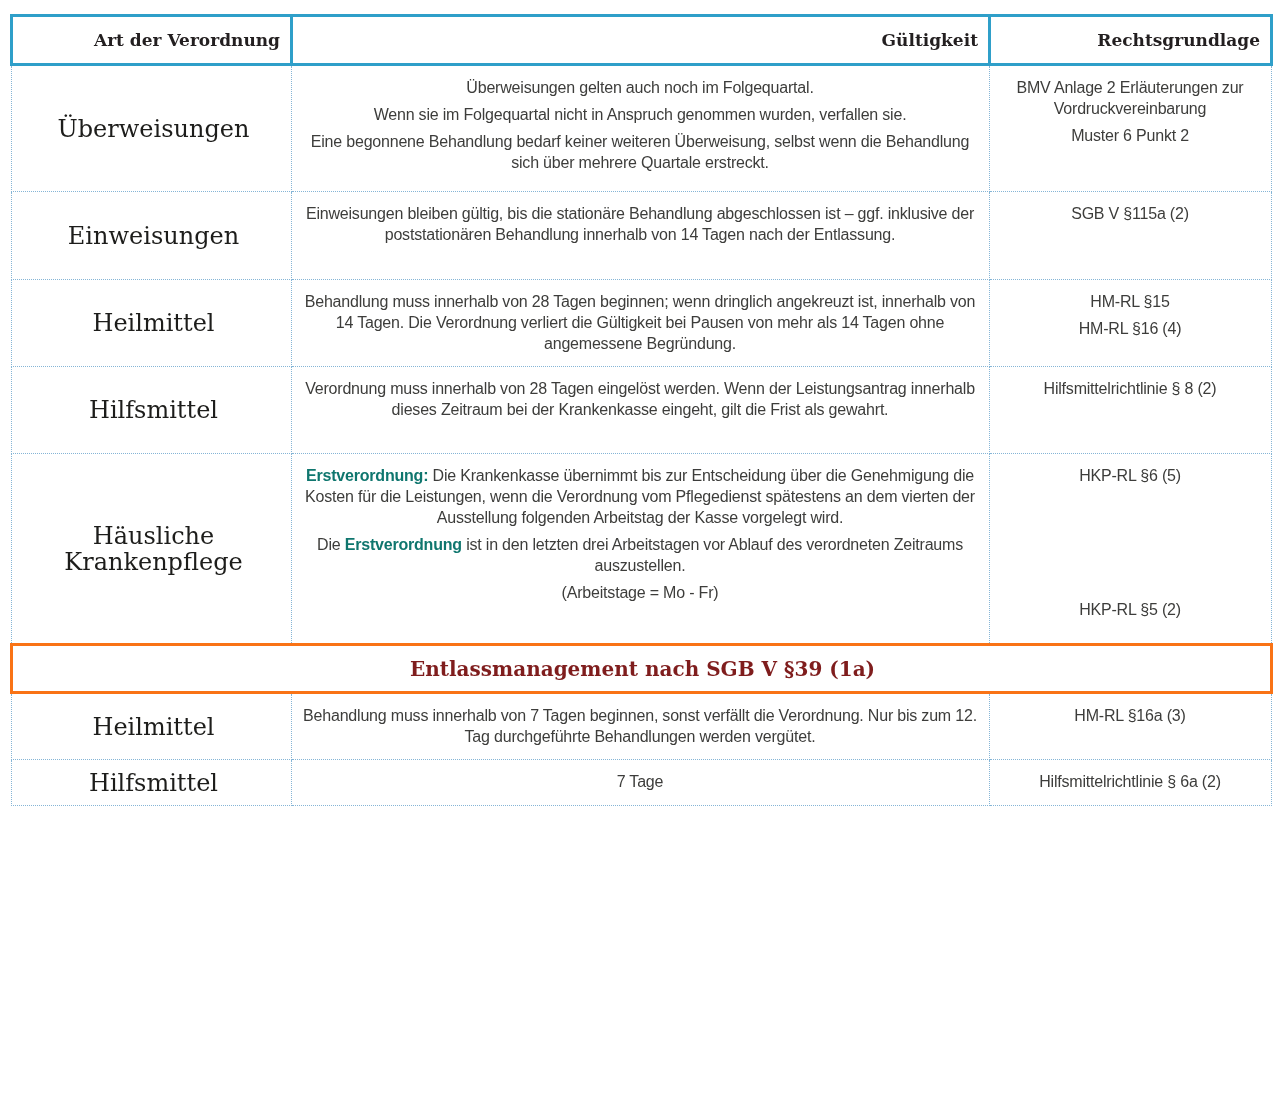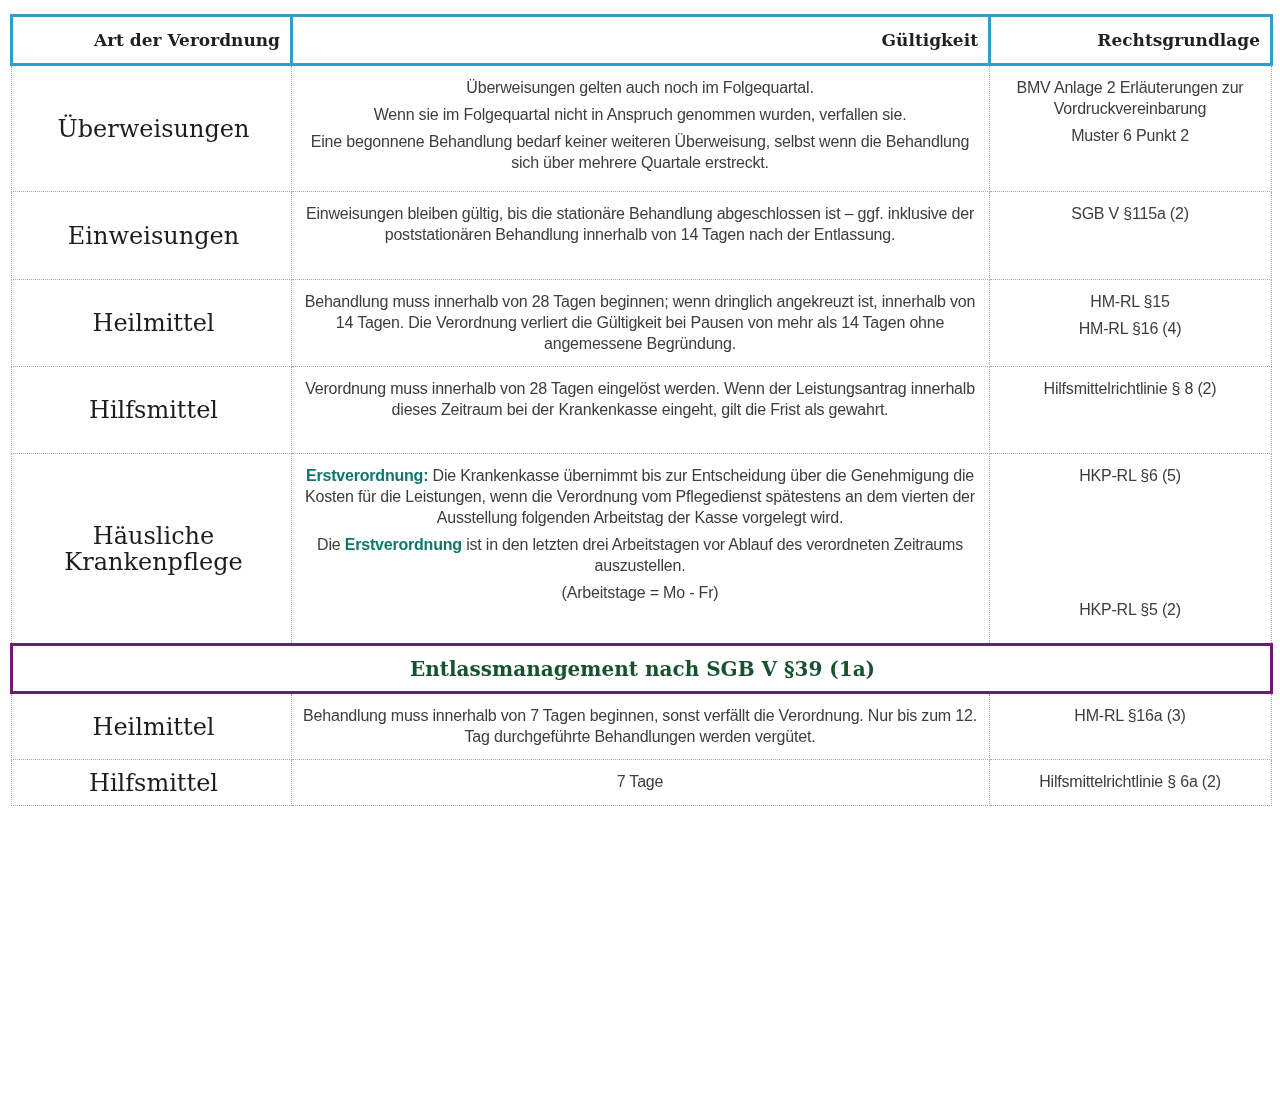--- a/index.html
+++ b/index.html
@@ -61,25 +61,25 @@
     letter-spacing: -0.2px;
     color: #3d3d3b;
     padding: 11px 12px 6px 11px;
   }
   td p { margin: 0 0 6px 0; }
   td p.gap-lg { margin-top: 113px; }
   td b { font-weight: 700; color: #0f766e; }
 
   
   td.section-cell {
-    border: 3px solid #701a75;
+    border: 3px solid #f97316;
     font-family: "DejaVu Serif", serif;
     font-weight: 700;
     font-size: 20px;
-    color: #14532d;
+    color: #7f1d1d;
     vertical-align: middle;
     padding: 6px 10px 6px 12px;
   }
 
   tr.h-head { height: 49px; }
   tr.h-r1 { height: 127px; }
   tr.h-r2 { height: 88px; }
   tr.h-r3 { height: 97px; }
   tr.h-r4 { height: 77px; }
   tr.h-r5 { height: 51px; }

